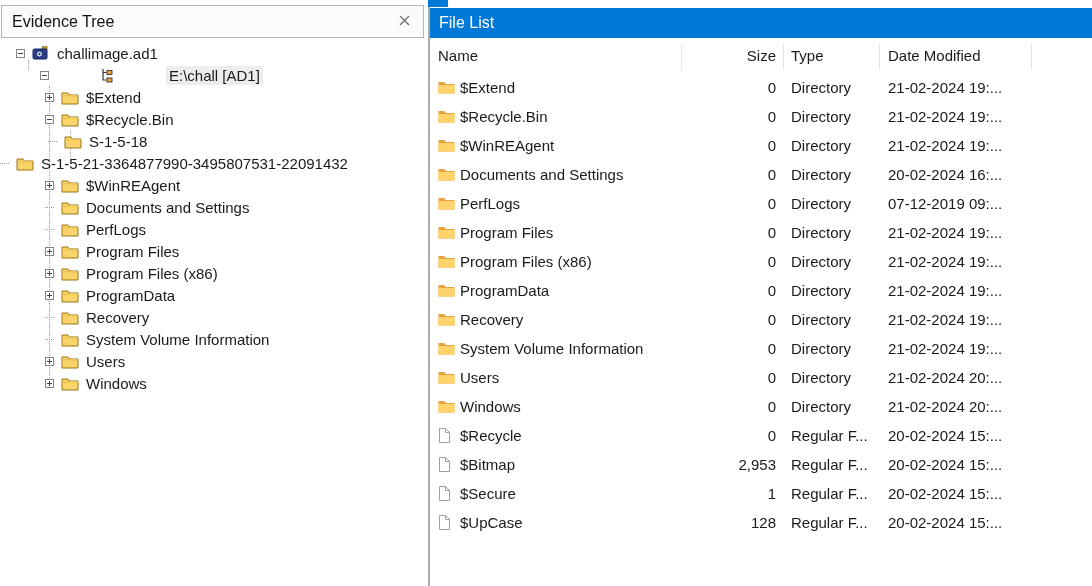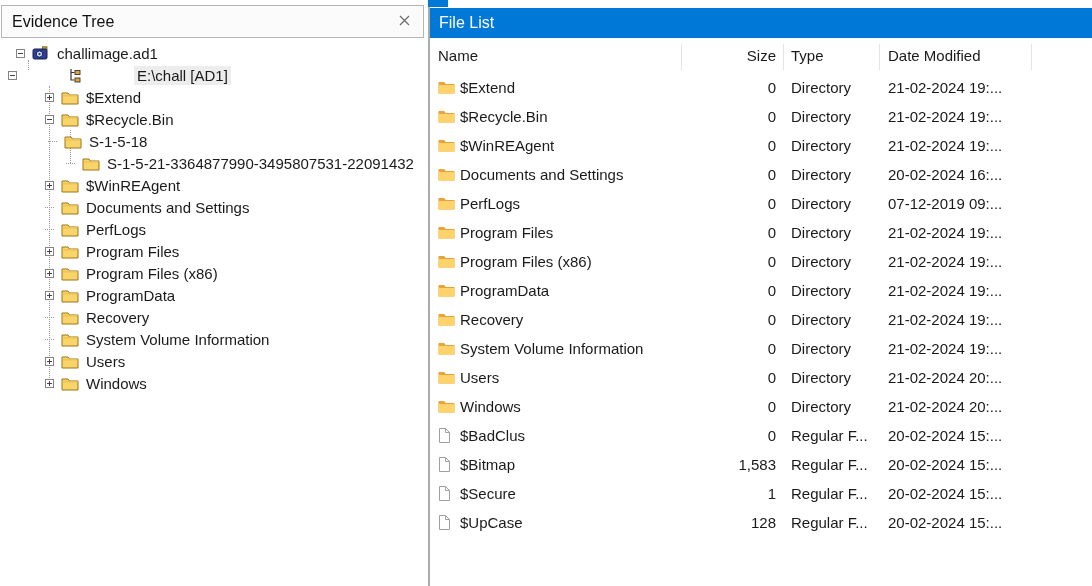--- a/index.html
+++ b/index.html
@@ -87,21 +87,21 @@
           <span class="tree-icon">
             <svg width="17" height="15" viewBox="0 0 17 15">
               <rect x="10.5" y="0.8" width="4.5" height="3" fill="#C9A227" stroke="#7A5E10" stroke-width="0.8"></rect>
               <rect x="1" y="3" width="14" height="10" rx="1.5" fill="#2C3E8F" stroke="#14215C"></rect>
               <circle cx="7.5" cy="8" r="3.1" fill="#DDE6F5" stroke="#14215C"></circle>
               <circle cx="7.5" cy="8" r="1.2" fill="#2C3E8F"></circle>
             </svg>
           </span>
           <span class="tree-label">challimage.ad1</span>
         </div>
-        <div class="tree-row" style="padding-left: 8px; gap: 44px;">
+        <div class="tree-row" style="padding-left: 40px; gap: 44px;">
           <span class="expander">
             <svg width="9" height="9" viewBox="0 0 9 9">
               <rect x="0.5" y="0.5" width="8" height="8" fill="#fff" stroke="#848484"></rect>
               <line x1="2" y1="4.5" x2="7" y2="4.5" stroke="#444" stroke-width="1"></line>
             </svg>
           </span>
           <span class="tree-icon">
             <svg width="15" height="15" viewBox="0 0 15 15">
               <path d="M3 1 V12 H6.5 M3 4.5 H6.5" fill="none" stroke="#333333" stroke-width="1.2"></path>
               <rect x="7" y="2.5" width="5" height="4" fill="#E8A33D" stroke="#333333" stroke-width="0.9"></rect>
@@ -144,21 +144,21 @@
         <div class="tree-row" style="padding-left: 48px;">
           <span class="stub"></span>
           <span class="tree-icon">
             <svg width="18" height="15" viewBox="0 0 18 15">
               <path d="M1 3 h6 l1.5 2 H17 v9 H1 Z" fill="#F9D46A" stroke="#9B7719" stroke-width="1"></path>
               <path d="M1.7 5.8 H16.4" stroke="#EFC253" stroke-width="1.4" fill="none"></path>
             </svg>
           </span>
           <span class="tree-label">S-1-5-18</span>
         </div>
-        <div class="tree-row" style="padding-left: 66px;">
+        <div class="tree-row" style="">
           <span class="stub"></span>
           <span class="tree-icon">
             <svg width="18" height="15" viewBox="0 0 18 15">
               <path d="M1 3 h6 l1.5 2 H17 v9 H1 Z" fill="#F9D46A" stroke="#9B7719" stroke-width="1"></path>
               <path d="M1.7 5.8 H16.4" stroke="#EFC253" stroke-width="1.4" fill="none"></path>
             </svg>
           </span>
           <span class="tree-label">S-1-5-21-3364877990-3495807531-22091432</span>
         </div>
         <div class="tree-row" style="padding-left: 45px;">
@@ -487,37 +487,37 @@
           <span class="cell cell-date">21-02-2024 20:...</span>
         </div>
         <div class="file-row">
           <span class="cell cell-name">
             <span class="row-icon">
               <svg width="12" height="15" viewBox="0 0 12 15">
                 <path d="M1.5 0.5 H7.5 L11.5 4.5 V14.5 H1.5 Z" fill="#ffffff" stroke="#a0a0a0"></path>
                 <path d="M7.5 0.5 V4.5 H11.5" fill="none" stroke="#a0a0a0"></path>
               </svg>
             </span>
-            <span>$BadClus</span>
+            <span>$Recycle</span>
           </span>
           <span class="cell cell-size">0</span>
           <span class="cell cell-type">Regular F...</span>
           <span class="cell cell-date">20-02-2024 15:...</span>
         </div>
         <div class="file-row">
           <span class="cell cell-name">
             <span class="row-icon">
               <svg width="12" height="15" viewBox="0 0 12 15">
                 <path d="M1.5 0.5 H7.5 L11.5 4.5 V14.5 H1.5 Z" fill="#ffffff" stroke="#a0a0a0"></path>
                 <path d="M7.5 0.5 V4.5 H11.5" fill="none" stroke="#a0a0a0"></path>
               </svg>
             </span>
             <span>$Bitmap</span>
           </span>
-          <span class="cell cell-size">1,583</span>
+          <span class="cell cell-size">2,953</span>
           <span class="cell cell-type">Regular F...</span>
           <span class="cell cell-date">20-02-2024 15:...</span>
         </div>
         <div class="file-row">
           <span class="cell cell-name">
             <span class="row-icon">
               <svg width="12" height="15" viewBox="0 0 12 15">
                 <path d="M1.5 0.5 H7.5 L11.5 4.5 V14.5 H1.5 Z" fill="#ffffff" stroke="#a0a0a0"></path>
                 <path d="M7.5 0.5 V4.5 H11.5" fill="none" stroke="#a0a0a0"></path>
               </svg>

